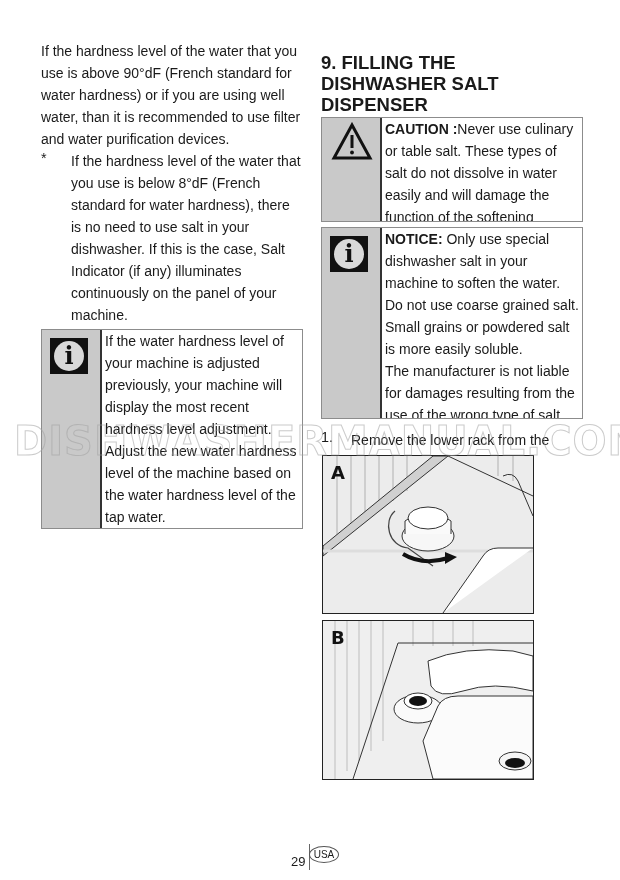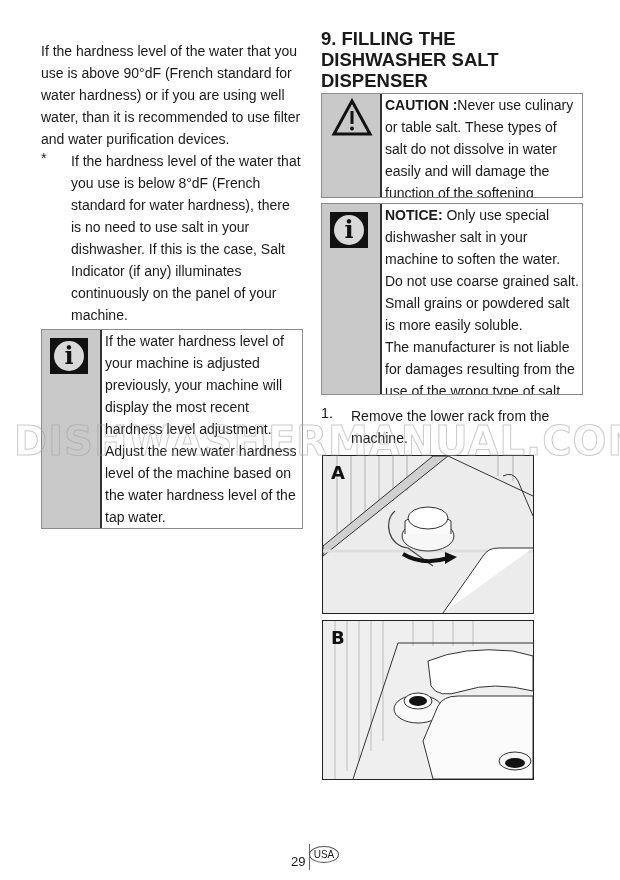--- a/index.html
+++ b/index.html
@@ -1,19 +1,19 @@
 <!DOCTYPE html>
 <html><head>
 <meta charset="utf-8">
 <style>
   html, body { margin: 0; padding: 0; background: #ffffff; }
   body { width: 620px; height: 880px; position: relative; overflow: hidden;
          font-family: "Liberation Sans", sans-serif; color: #1a1a1a; }
   .col-left { position: absolute; left: 41px; top: 40px; width: 262px; }
-  .col-right { position: absolute; left: 321px; top: 28px; width: 262px; }
+  .col-right { position: absolute; left: 321px; top: 52px; width: 262px; }
   p { margin: 0; font-size: 14px; line-height: 22px; }
   .bullet { display: flex; }
   .bullet .mark { width: 30px; flex: none; font-size: 14.4px; line-height: 17.7px; }
   .bullet .txt { flex: 1; }
   .box { display: flex; border: 1px solid #8c8c8c; background: #fff; }
   .box .iconcell { width: 58px; flex: none; background: #c9c9c9; border-right: 2px solid #333; position: relative; }
   .box .body { flex: 1; padding: 0 3px 0 3px; font-size: 14.4px; line-height: 17.7px; }
   .info-icon { position: absolute; left: 8px; top: 8px; width: 38px; height: 36px; background: #111; display: flex; align-items: center; justify-content: center; }
   .info-icon .circ { width: 30px; height: 30px; border-radius: 50%; background: #d9d9d9; color: #111; font-family: "DejaVu Serif", serif; font-weight: bold; font-size: 24px; line-height: 30px; text-align: center; }
   .warn-icon { position: absolute; left: 9px; top: 4px; }

